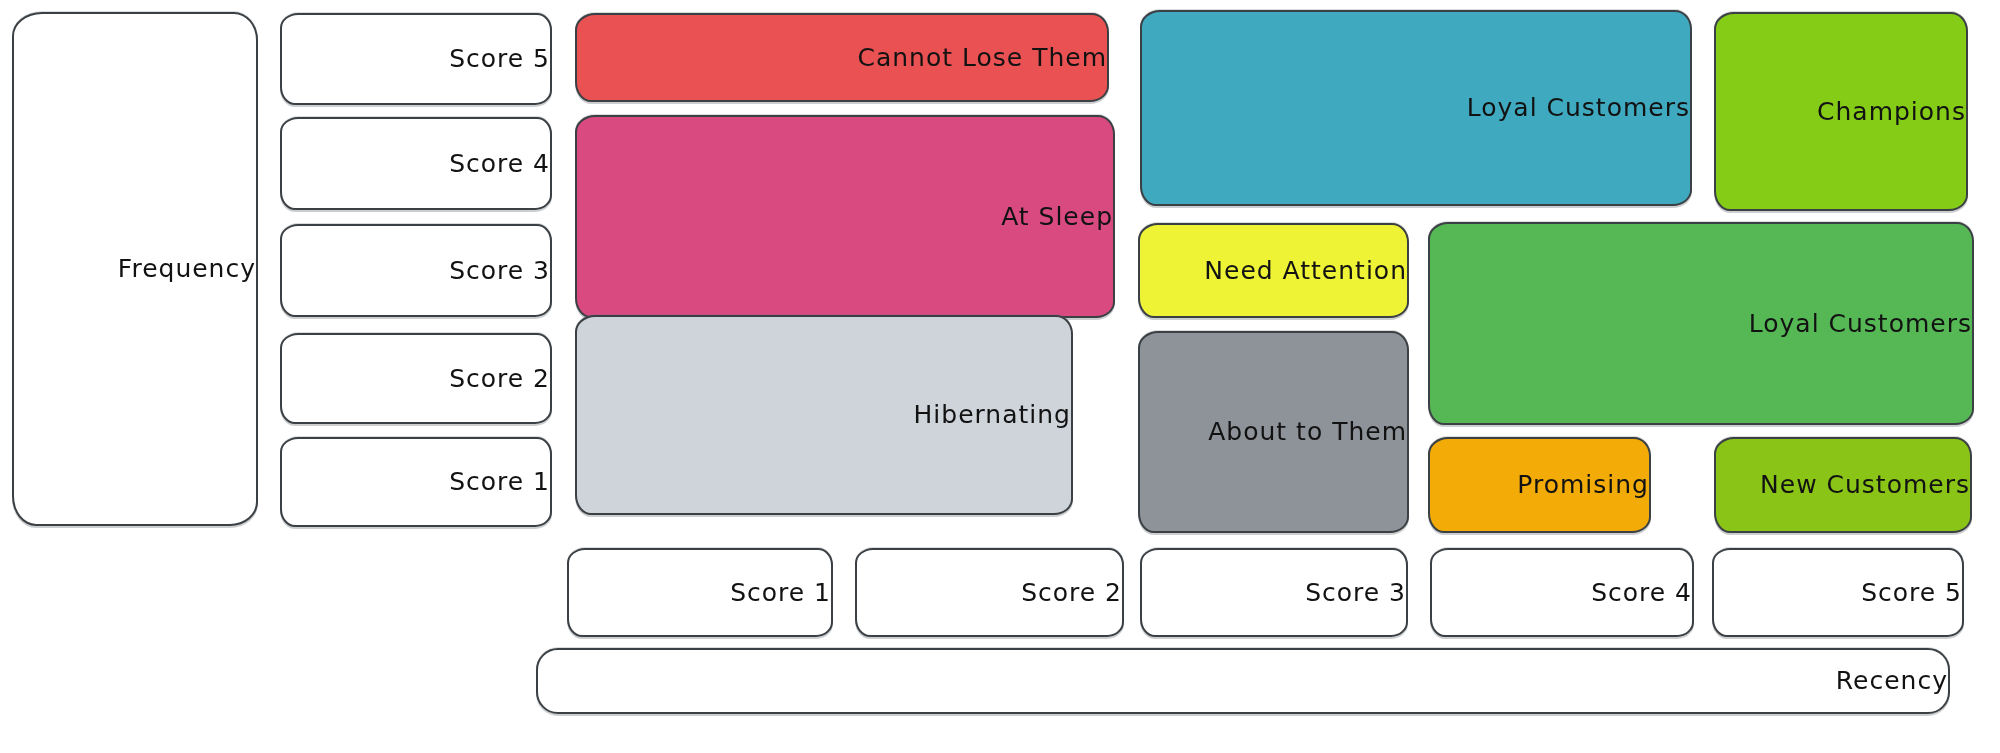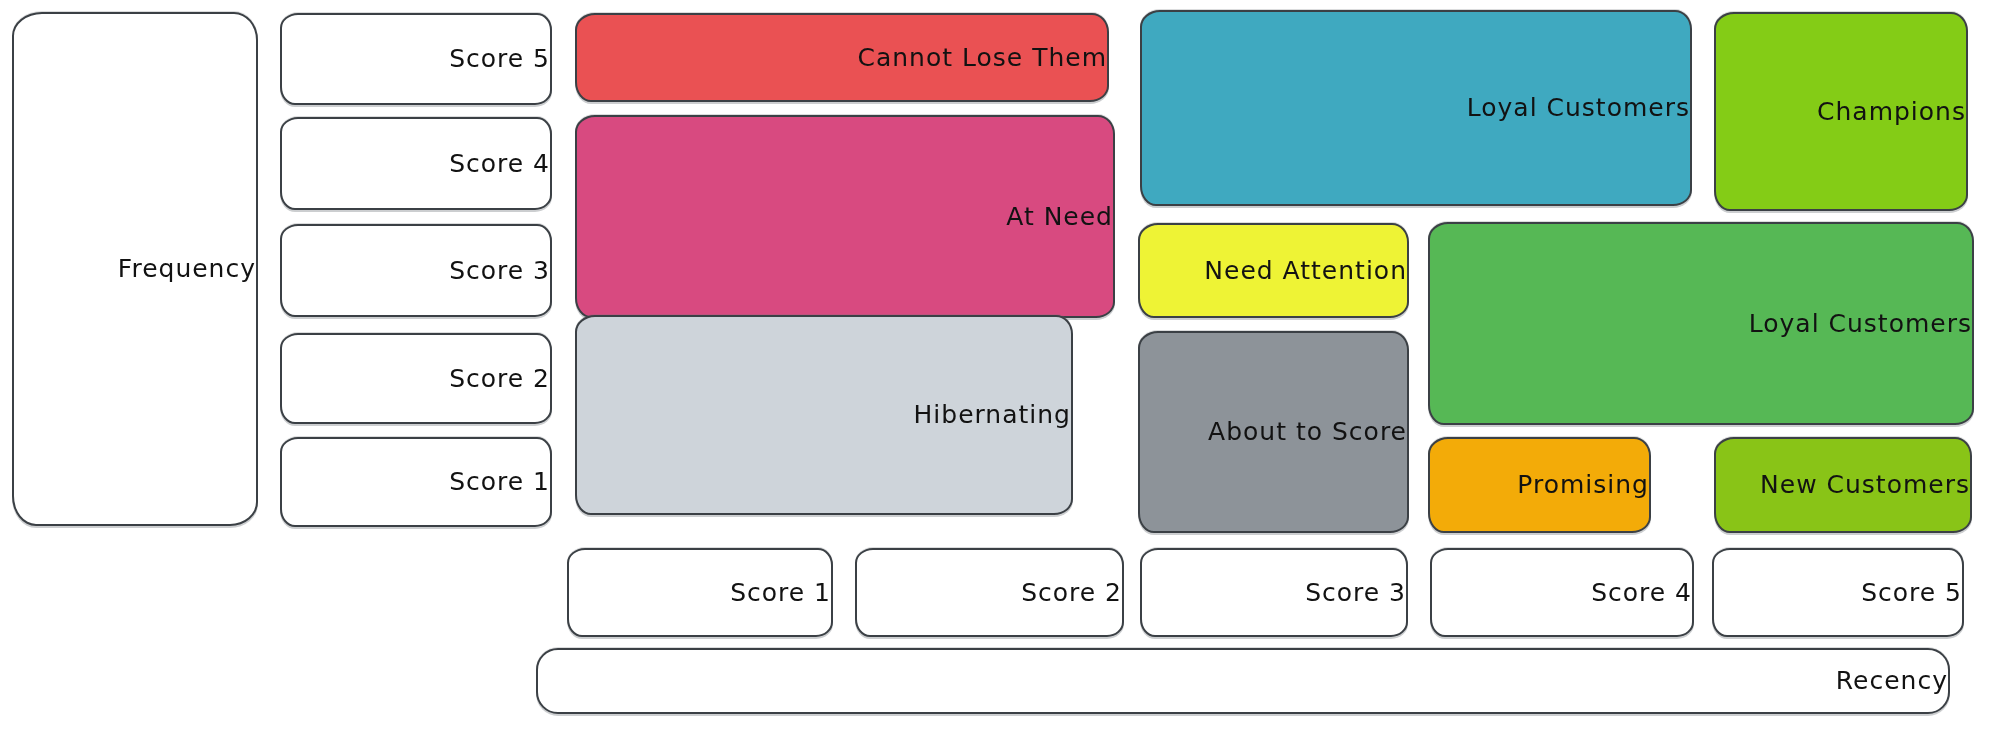--- a/index.html
+++ b/index.html
@@ -51,40 +51,40 @@
     <span>Score 2</span>
   </div>
   <div class="box plain" style="left:280px; top:437px; width:272px; height:90px;">
     <span>Score 1</span>
   </div>
 
   <div class="box seg" style="left: 575px; top: 13px; width: 534px; height: 89px; background-color: rgb(234, 81, 83);">
     <span>Cannot Lose Them</span>
   </div>
   <div class="box seg" style="left: 575px; top: 115px; width: 540px; height: 203px; background-color: rgb(216, 74, 128);">
-    <span>At Need</span>
+    <span>At Sleep</span>
   </div>
   <div class="box seg" style="left: 575px; top: 315px; width: 498px; height: 200px; background-color: rgb(206, 212, 218);">
     <span>Hibernating</span>
   </div>
 
   <div class="box seg" style="left: 1140px; top: 10px; width: 552px; height: 196px; background-color: rgb(63, 169, 192);">
     <span>Loyal Customers</span>
   </div>
   <div class="box seg" style="left: 1714px; top: 12px; width: 254px; height: 199px; background-color: #84cc16;">
     <span>Champions</span>
   </div>
   <div class="box seg" style="left: 1138px; top: 223px; width: 271px; height: 95px; background-color: rgb(238, 243, 53);">
     <span>Need Attention</span>
   </div>
   <div class="box seg" style="left: 1428px; top: 222px; width: 546px; height: 203px; background-color: rgb(86, 184, 85);">
     <span>Loyal Customers</span>
   </div>
   <div class="box seg" style="left: 1138px; top: 331px; width: 271px; height: 202px; background-color: rgb(141, 147, 153);">
-    <span>About to Score</span>
+    <span>About to Them</span>
   </div>
   <div class="box seg" style="left: 1428px; top: 437px; width: 223px; height: 96px; background-color: rgb(243, 171, 8);">
     <span>Promising</span>
   </div>
   <div class="box seg" style="left: 1714px; top: 437px; width: 258px; height: 96px; background-color: rgb(137, 196, 23);">
     <span>New Customers</span>
   </div>
 
   <div class="box plain" style="left:567px;  top:548px; width:266px; height:89px;">
     <span>Score 1</span>

